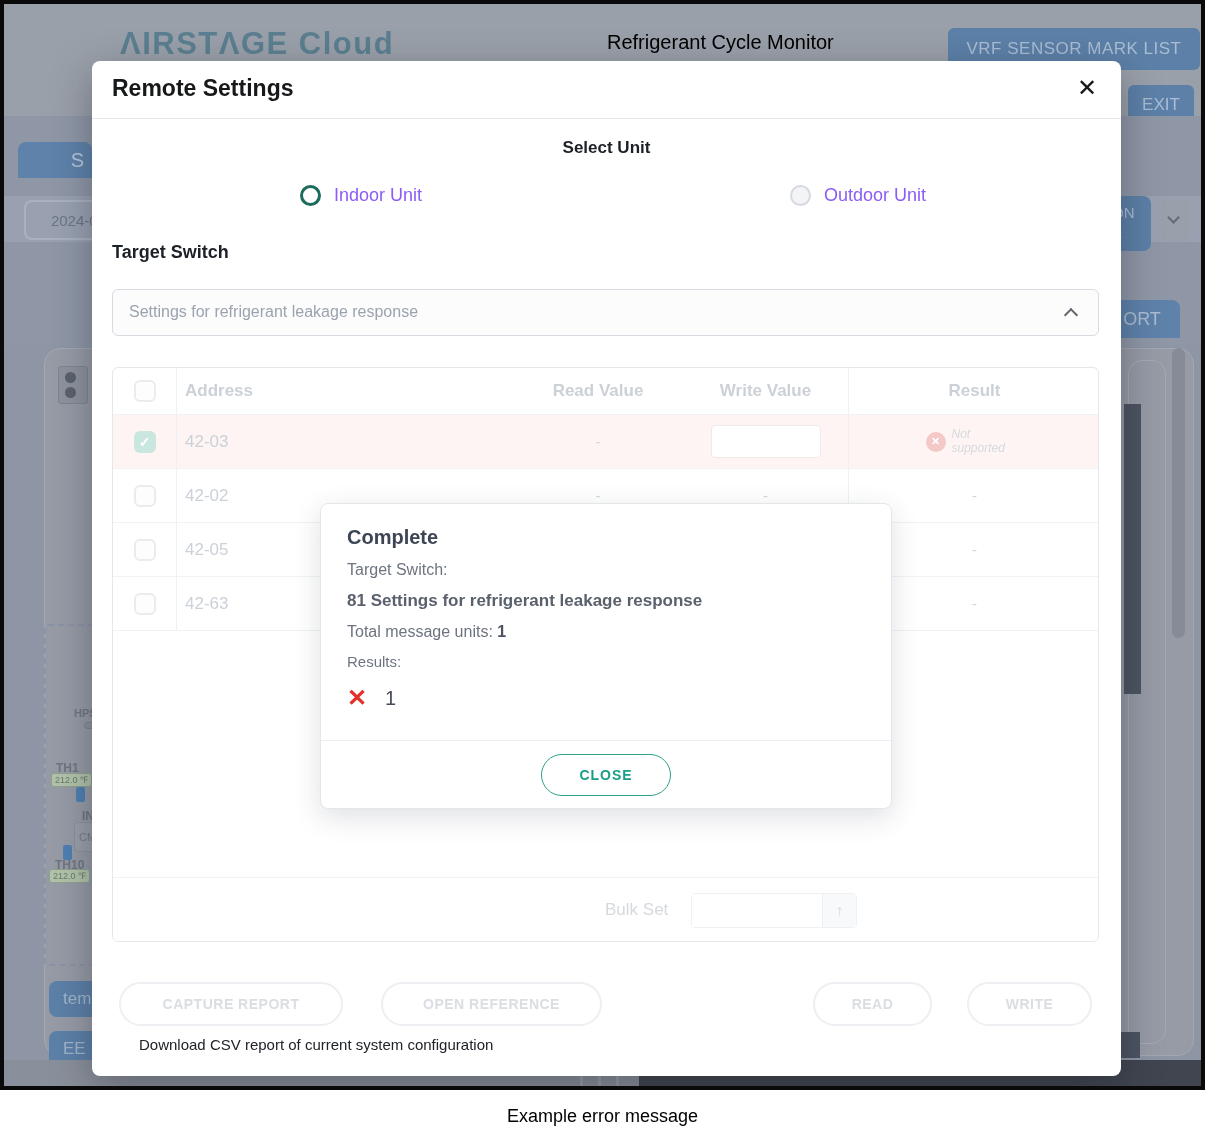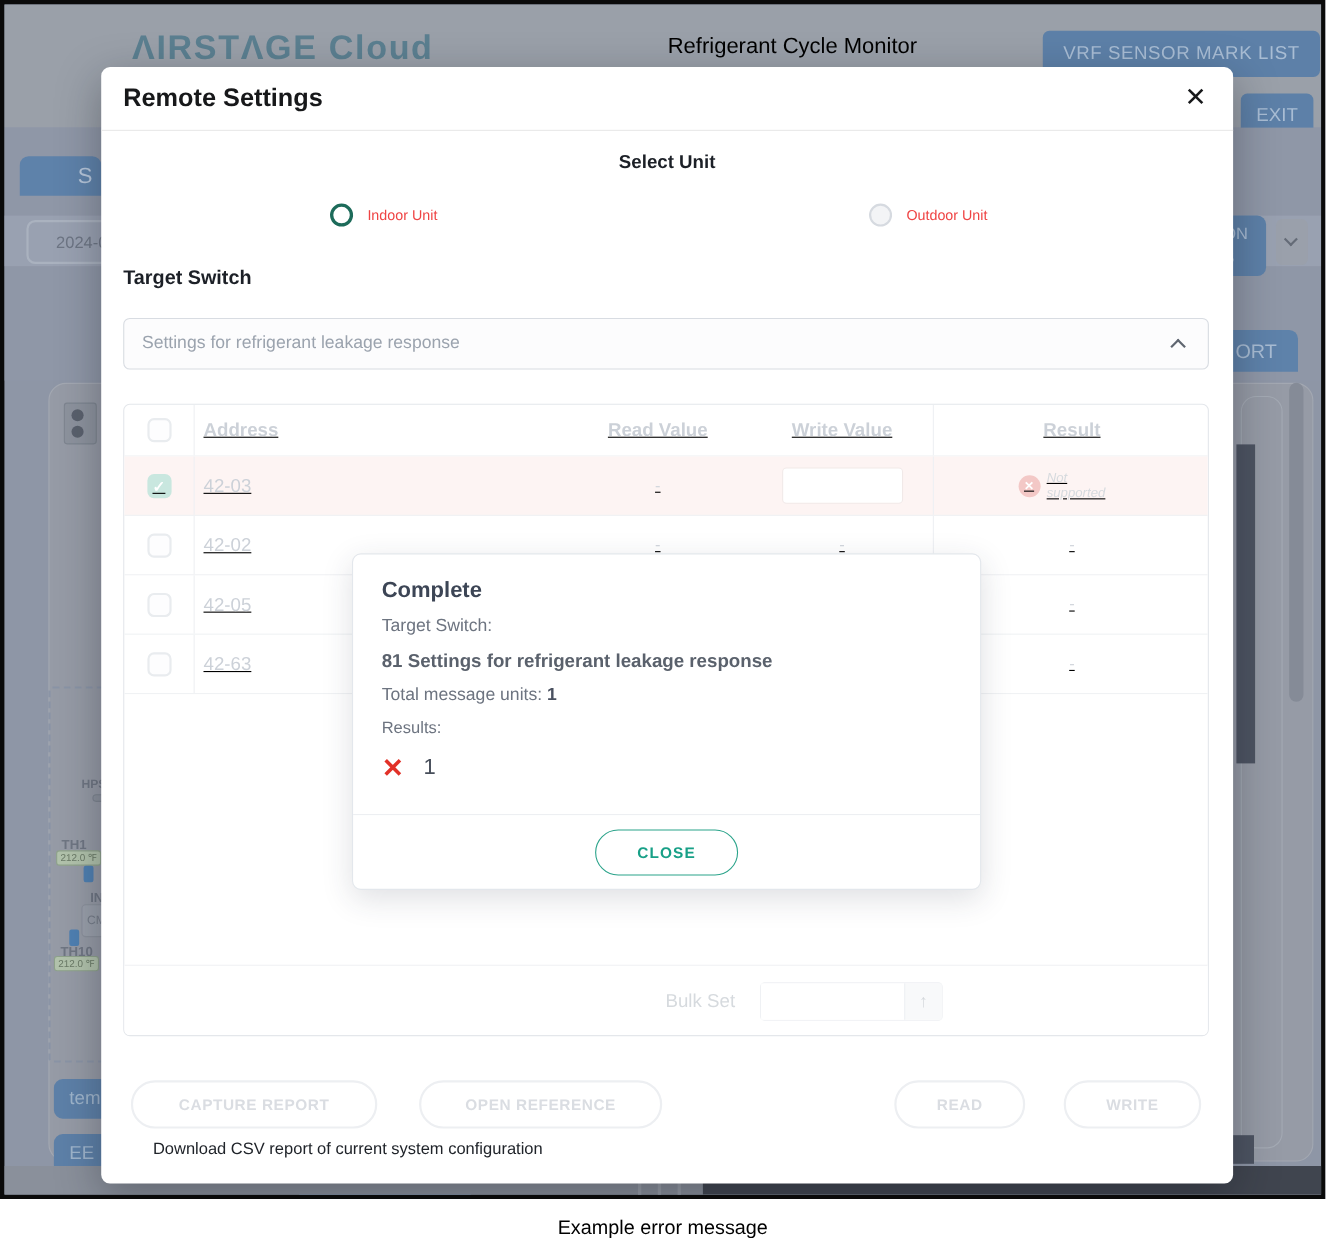--- a/index.html
+++ b/index.html
@@ -52,29 +52,29 @@
   .modal { position:absolute; left:88px; top:57px; width:1029px; height:1015px; background:#ffffff; border-radius:8px; box-shadow:0 12px 40px rgba(20,24,32,0.35); z-index:10; }
   .m-header { position:absolute; left:0; top:0; width:100%; height:58px; border-bottom:1px solid #e8e8e8; }
   .m-title { position:absolute; left:20px; top:14px; font-size:23px; font-weight:bold; color:#17181a; }
   .m-close { position:absolute; right:24px; top:13px; font-size:24px; color:#17181a; cursor:pointer; }
   .su-title { position:absolute; left:0; top:77px; width:100%; text-align:center; font-size:17px; font-weight:bold; color:#1c2027; }
   .radio-group { position:absolute; top:124px; display:flex; align-items:center; gap:13px; }
   .rg-indoor { left:208px; } .rg-outdoor { left:698px; }
   .radio { width:21px; height:21px; border-radius:50%; }
   .radio.sel { border:3px solid #1d6b5a; background:#fff; }
   .radio.unsel { border:2px solid #d6dae0; background:#f3f4f6; }
-  .radio-label { font-size:13px; color:#ef4444; }
+  .radio-label { font-size:18px; color:#8b5cf6; }
   .ts-title { position:absolute; left:20px; top:181px; font-size:18px; font-weight:bold; color:#1c2027; }
   .dropdown { position:absolute; left:20px; top:228px; width:987px; height:47px; border:1px solid #d8dce2; border-radius:6px; background:#fcfcfd; }
   .dd-text { position:absolute; left:16px; top:13px; font-size:16px; color:#9ba3ae; }
   .chev-up { position:absolute; right:22px; top:20px; width:10px; height:10px; border-left:2px solid #5f6670; border-top:2px solid #5f6670; transform:rotate(45deg); }
 
   
   .tablec { position:absolute; left:20px; top:306px; width:987px; height:575px; border:1px solid #e4e7eb; border-radius:6px; overflow:hidden; background:#fff; }
-  .trow { display:grid; grid-template-columns:64px 336px 170px 165px 252px; align-items:center; height:54px; border-bottom:1px solid #f0f2f4;text-decoration:underline; }
+  .trow { display:grid; grid-template-columns:64px 336px 170px 165px 252px; align-items:center; height:54px; border-bottom:1px solid #f0f2f4; }
   .thead { height:47px; }
   .thead .tc { font-size:17px; font-weight:600; color:#ccd1d8; }
   .tc { display:flex; align-items:center; justify-content:center; }
   .tc.addr { justify-content:flex-start; padding-left:8px; font-size:17px; color:#ccd1d8; }
   .tc.cb-col { border-right:1px solid #eef0f3; height:100%; }
   .tc.res-col { border-left:1px solid #eef0f3; height:100%; }
   .row-err { background:#fdf4f3; }
   .dash { font-size:15px; color:#d3d7dd; }
   .cbx { width:22px; height:22px; border-radius:6px; }
   .cbx.off { border:2px solid #e9ecef; background:#fdfdfe; }

